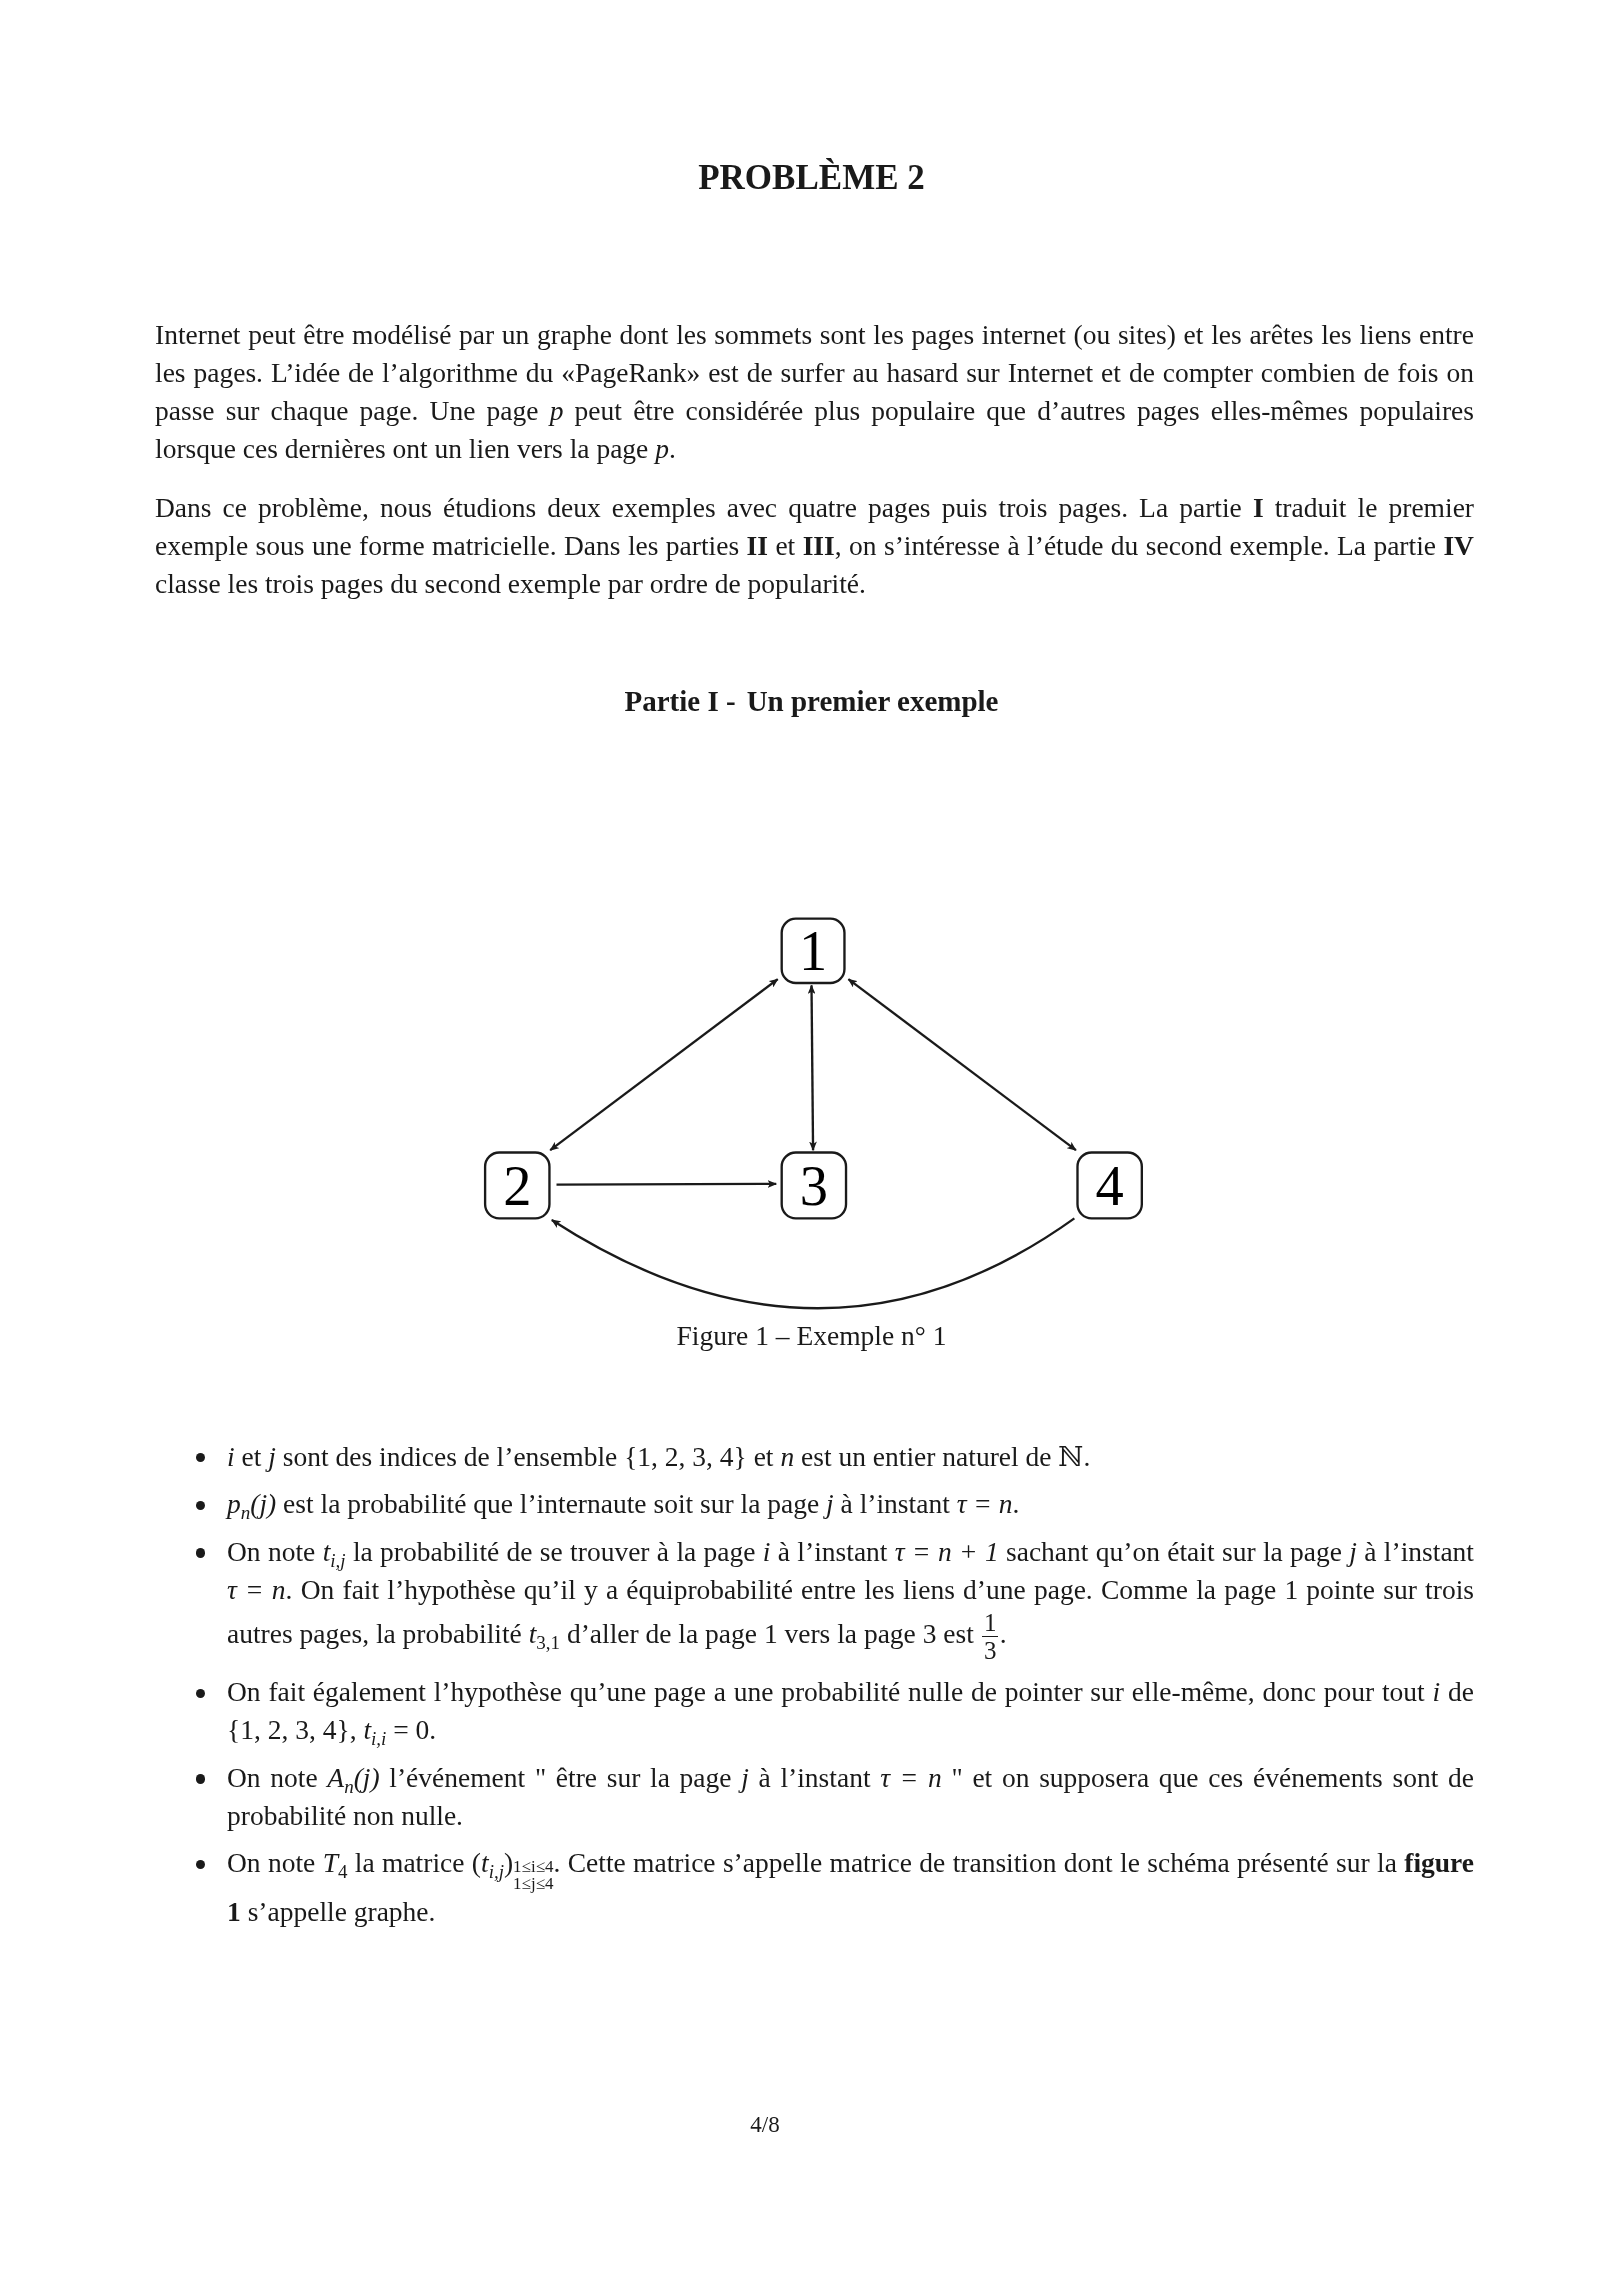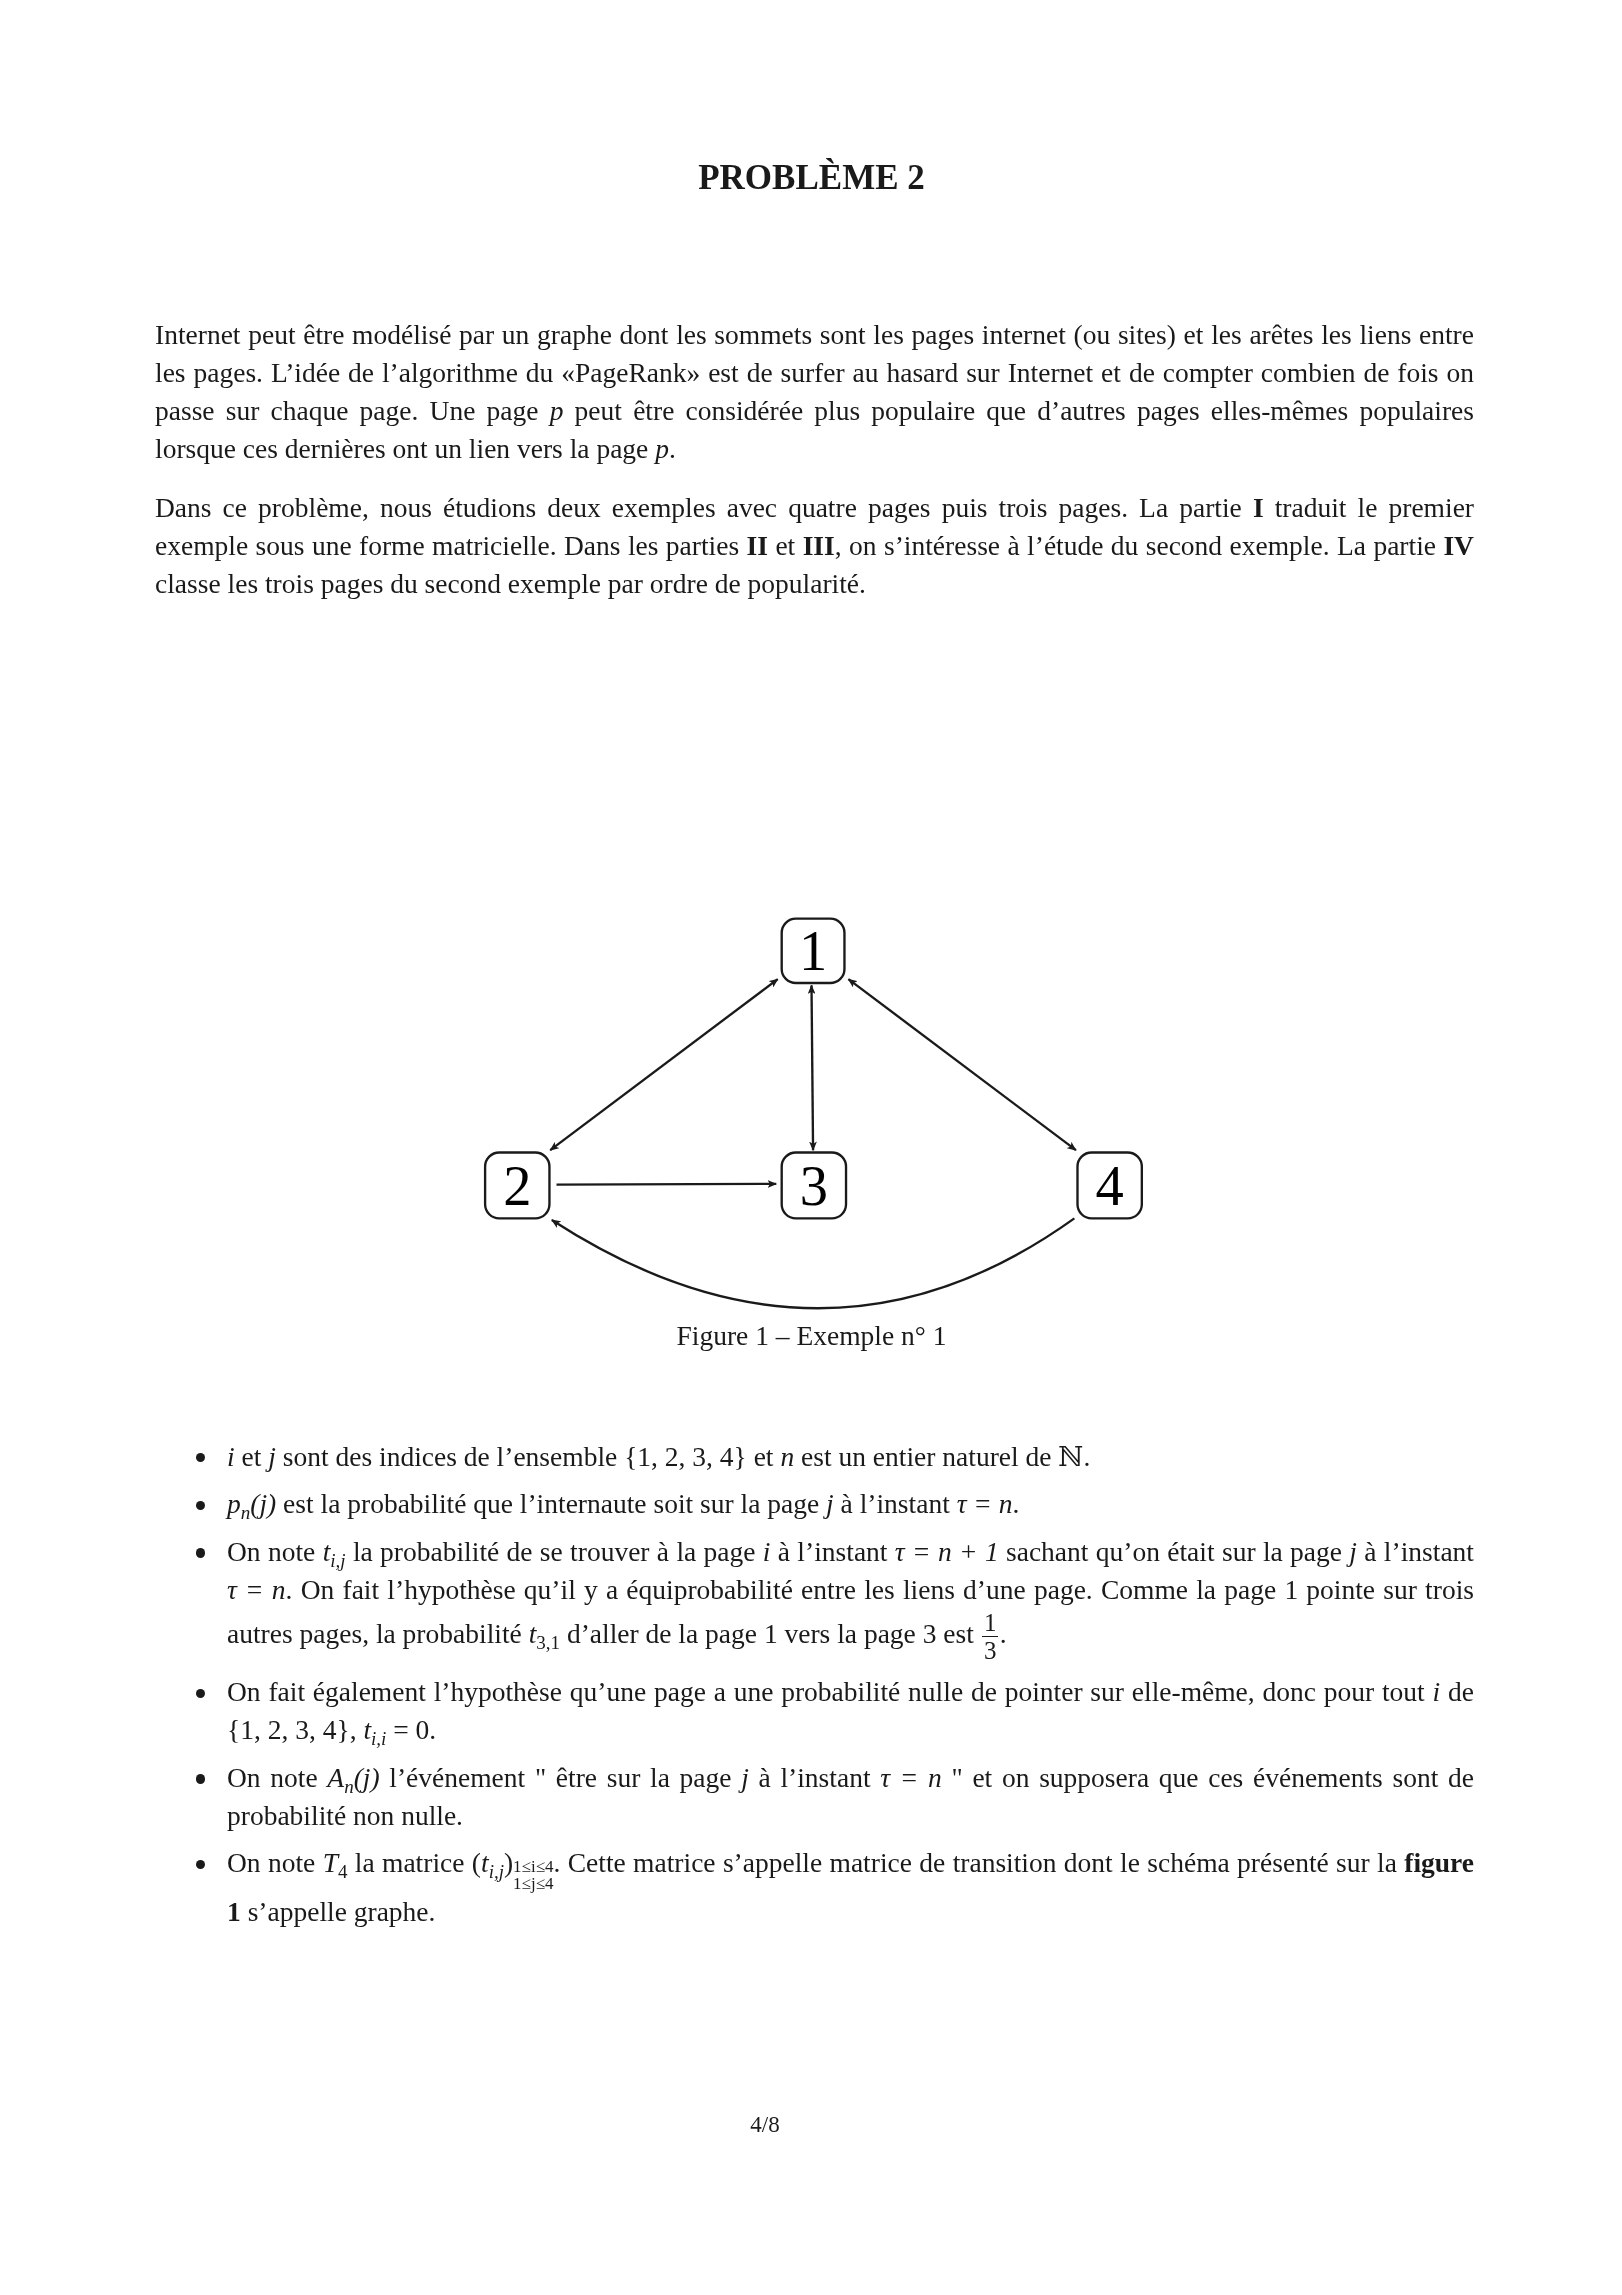--- a/index.html
+++ b/index.html
@@ -70,20 +70,21 @@
 <body>
 
 <div class="page">
 
   <div class="title t1">PROBLÈME 2</div>
 
   <div class="para p1"><span>Internet peut être modélisé par un graphe dont les sommets sont les pages internet (ou sites) et les arêtes les liens entre les pages. L’idée de l’algorithme du «PageRank» est de surfer au hasard sur Internet et de compter combien de fois on passe sur chaque page. Une page </span><i>p</i><span> peut être considérée plus populaire que d’autres pages elles-mêmes populaires lorsque ces dernières ont un lien vers la page </span><i>p</i><span>.</span></div>
 
   <div class="para p2"><span>Dans ce problème, nous étudions deux exemples avec quatre pages puis trois pages. La partie </span><b>I</b><span> traduit le premier exemple sous une forme matricielle. Dans les parties </span><b>II</b><span> et </span><b>III</b><span>, on s’intéresse à l’étude du second exemple. La partie </span><b>IV</b><span> classe les trois pages du second exemple par ordre de popularité.</span></div>
 
+  <div class="section-title"><span class="num">Partie I -</span><span>Un premier exemple</span></div>
 
 
   <svg class="figure" viewBox="560 1150 960 520" xmlns="http://www.w3.org/2000/svg">
     <defs>
       <marker id="arr" viewBox="0 0 12 10" refX="11" refY="5" markerWidth="12" markerHeight="10" orient="auto-start-reverse" markerUnits="userSpaceOnUse">
         <path d="M0,0 L12,5 L0,10 L3,5 Z" fill="#1a1a1a"></path>
       </marker>
     </defs>
 
     <line x1="990" y1="1247" x2="700" y2="1465" stroke="#1a1a1a" stroke-width="3" marker-start="url(#arr)" marker-end="url(#arr)"></line>

